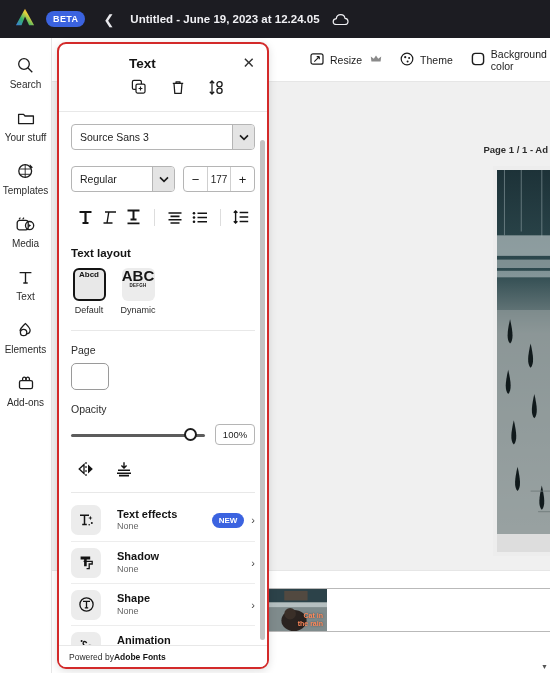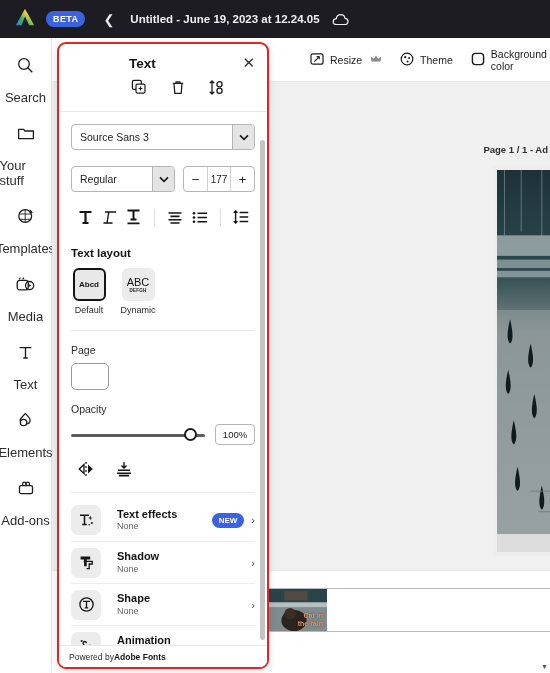--- a/index.html
+++ b/index.html
@@ -34,21 +34,21 @@
   .rail {
     position: absolute; top: 38px; left: 0; width: 52px; height: 635px;
     background: #ffffff; border-right: 1px solid #e6e6e6;
     display: flex; flex-direction: column; align-items: center; padding-top: 16px;
   }
   .rail-item {
     width: 52px; display: flex; flex-direction: column; align-items: center;
     margin-bottom: 17px; cursor: pointer;
   }
   .rail-ico { height: 22px; display: flex; align-items: center; justify-content: center; }
-  .rail-lbl { font-size: 13px; color: #2c2c2c; margin-top: 14px; }
+  .rail-lbl { font-size: 10px; color: #2c2c2c; margin-top: 3px; }
 
   
   .canvas-area {
     position: absolute; top: 38px; left: 52px; width: 498px; height: 635px;
     background: #f0f0f0;
   }
   .ctoolbar {
     position: absolute; top: 0; left: 0; width: 498px; height: 44px;
     background: #ffffff; border-bottom: 1px solid #e6e6e6;
     display: flex; align-items: center; padding-left: 258px; gap: 18px;
@@ -170,26 +170,26 @@
     width: 27px; height: 24px; display: flex; align-items: center; justify-content: center;
     cursor: pointer;
   }
   .divider-v { width: 1px; height: 17px; background: #ddd; margin: 0 8px; }
 
   .sec-title { font-size: 11.5px; font-weight: bold; color: #141414; margin-top: 18px; }
   .layouts { display: flex; gap: 13px; margin-top: 9px; }
   .lay { width: 36px; display: flex; flex-direction: column; align-items: center; cursor: pointer; }
   .lay-box {
     width: 33px; height: 33px; border-radius: 6px; background: #ececec;
-    display: flex; align-items: center; justify-content: center; flex-direction: column;
+    display: flex; align-items: center; flex-direction: column;
   }
   .lay-box.active { background: #e8e8e8; border: 2px solid #141414; }
   .lay-cap { font-size: 9px; color: #2c2c2c; margin-top: 4px; white-space: nowrap; }
   .abcd { font-size: 8px; font-weight: bold; color: #141414; }
-  .abc-big { font-size: 11px; font-weight: normal; color: #141414; line-height: 1; }
+  .abc-big { font-size: 15px; font-weight: bold; color: #141414; line-height: 1; }
   .abc-sm { font-size: 4.5px; font-weight: bold; color: #141414; letter-spacing: .3px; }
 
   .hr { height: 1px; background: #e8e8e8; margin: 15px 0 0 0; }
   .lbl { font-size: 10.5px; color: #2c2c2c; margin-top: 13px; }
   .swatch {
     width: 38px; height: 27px; border: 1px solid #9a9a9a; border-radius: 5px;
     background: #fff; margin-top: 7px; cursor: pointer;
   }
   .op-row { display: flex; align-items: center; gap: 10px; margin-top: 9px; }
   .slider { flex: 1; height: 14px; position: relative; cursor: pointer; }

